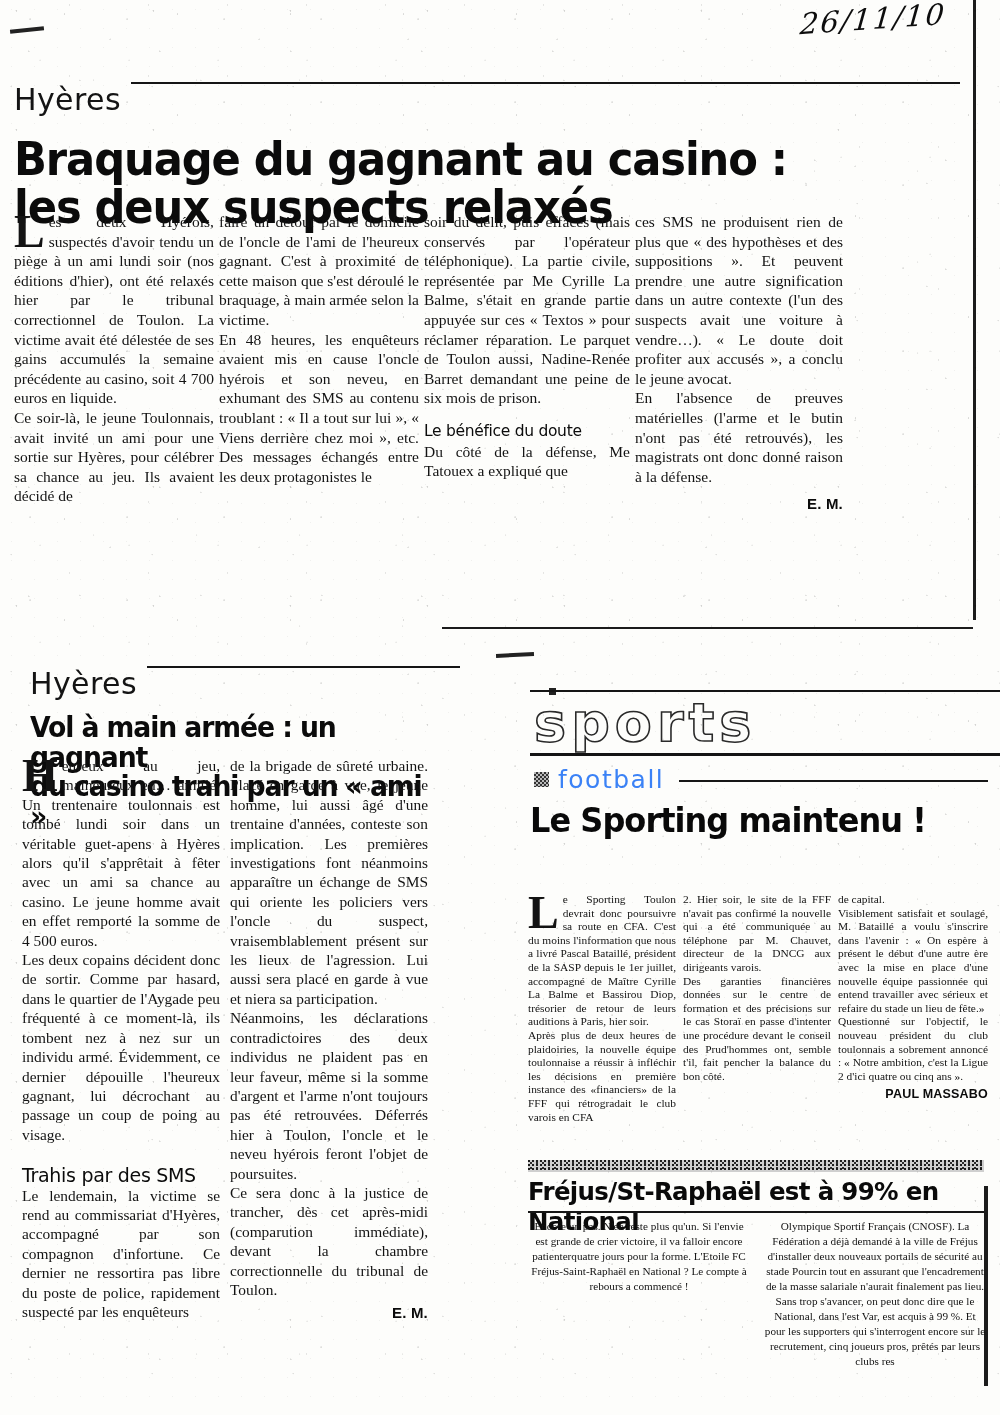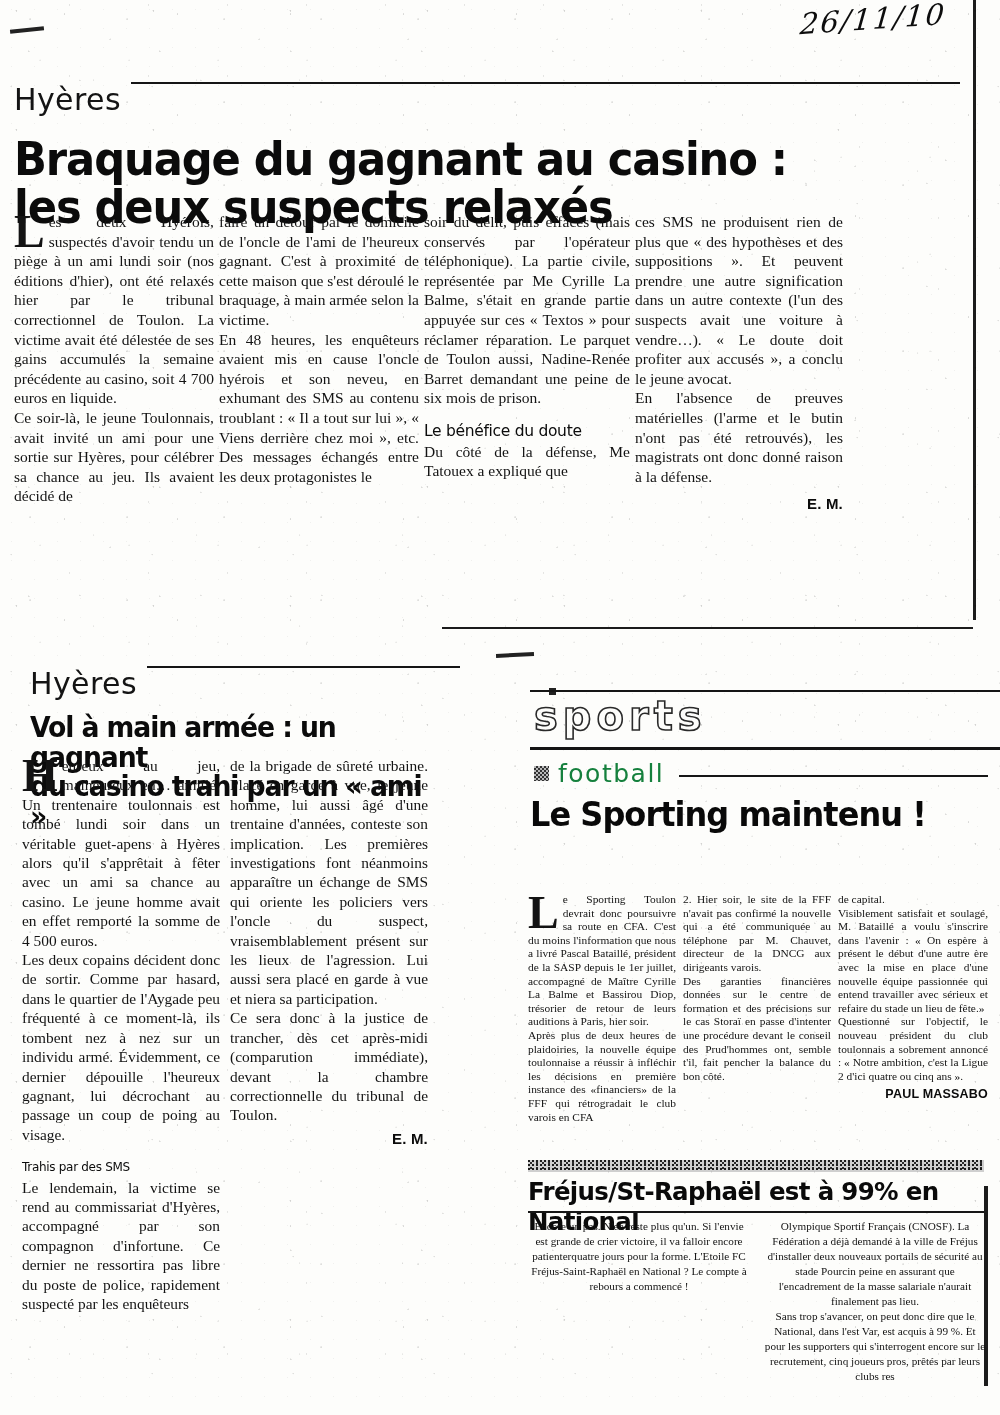--- a/index.html
+++ b/index.html
@@ -122,41 +122,41 @@
   #art2{position:absolute;left:30px;top:628px;width:430px;}
   #art2 .hl{font-size:29px;}
   #art2-cols{position:absolute;left:22px;top:756px;width:420px;display:flex;}
   #art2-cols > div{width:198px;margin-right:10px;font-size:15.4px;line-height:19.4px;}
 
   
   #sports{position:absolute;left:498px;top:690px;width:490px;}
   #sports-rule-top{height:2px;background:#151515;width:470px;margin-left:32px;}
   #sports-word{
     font-family:"DejaVu Sans", sans-serif;
-    font-size:40px;font-weight:700;letter-spacing:5px;
+    font-size:54px;font-weight:700;letter-spacing:5px;
     margin-left:36px;line-height:1.05;
     color:transparent;
     -webkit-text-stroke:1.6px #2a2a2a;
     text-shadow:0 0 0 transparent;
-    padding:3px 0 10px;
+    padding:3px 0 1px;
   }
   #sports-rule-bot{height:3px;background:#141414;width:470px;margin-left:32px;}
   #football-row{display:flex;align-items:center;gap:9px;margin:9px 0 0 36px;}
   #football-icon{
     width:15px;height:15px;
     background-image:
       linear-gradient(45deg,#333 25%,transparent 25%,transparent 75%,#333 75%),
       linear-gradient(45deg,#333 25%,transparent 25%,transparent 75%,#333 75%);
     background-size:4px 4px;
     background-position:0 0,2px 2px;
     background-color:#b9b9b9;
   }
   #football-label{
     font-family:"DejaVu Sans", sans-serif;
-    font-size:25px;letter-spacing:1.5px;color:#15803d;
+    font-size:25px;letter-spacing:1.5px;color:#3b82f6;
   }
   #football-line{flex:1;height:2px;background:#161616;margin-left:6px;margin-top:4px;}
 
   #sport-hl{
     font-family:"DejaVu Sans", sans-serif;
     font-weight:700;font-size:34px;letter-spacing:-1px;
     margin:6px 0 0 32px;color:#090909;
     transform:scaleX(.94);transform-origin:left center;
   }
 
@@ -248,25 +248,26 @@
     <div class="headline hl" style="margin-top:14px;">
       <div>Vol à main armée : un gagnant</div>
       <div>du casino trahi par un « ami »</div>
     </div>
   </div>
 
   <div id="art2-cols">
     <div class="bodycol">
       <p class="dropcap">Heureux au jeu, malheureux en… amitié. Un trentenaire toulonnais est tombé lundi soir dans un véritable guet-apens à Hyères alors qu'il s'apprêtait à fêter avec un ami sa chance au casino. Le jeune homme avait en effet remporté la somme de 4 500 euros.</p>
       <p>Les deux copains décident donc de sortir. Comme par hasard, dans le quartier de l'Aygade peu fréquenté à ce moment-là, ils tombent nez à nez sur un individu armé. Évidemment, ce dernier dépouille l'heureux gagnant, lui décrochant au passage un coup de poing au visage.</p>
-      <p class="subhead" style="margin-top:14px;font-size:12px;">Trahis par des SMS</p>
+      <p class="subhead" style="margin-top:22px;font-size:19px;">Trahis par des SMS</p>
       <p>Le lendemain, la victime se rend au commissariat d'Hyères, accompagné par son compagnon d'infortune. Ce dernier ne ressortira pas libre du poste de police, rapidement suspecté par les enquêteurs</p>
     </div>
     <div class="bodycol">
       <p>de la brigade de sûreté urbaine. Placé en garde à vue, le jeune homme, lui aussi âgé d'une trentaine d'années, conteste son implication. Les premières investigations font néanmoins apparaître un échange de SMS qui oriente les policiers vers l'oncle du suspect, vraisemblablement présent sur les lieux de l'agression. Lui aussi sera placé en garde à vue et niera sa participation.</p>
+      <p>Néanmoins, les déclarations contradictoires des deux individus ne plaident pas en leur faveur, même si la somme d'argent et l'arme n'ont toujours pas été retrouvées. Déferrés hier à Toulon, l'oncle et le neveu hyérois feront l'objet de poursuites.</p>
       <p>Ce sera donc à la justice de trancher, dès cet après-midi (comparution immédiate), devant la chambre correctionnelle du tribunal de Toulon.</p>
       <p class="byline" style="margin-top:4px;font-size:15px;">E. M.</p>
     </div>
   </div>
 
   <div id="sports">
     <div id="sports-rule-top" class="rule"></div>
     <div id="sports-word">sports</div>
     <div id="sports-rule-bot" class="rule"></div>
 
@@ -298,20 +299,20 @@
 
   <div id="halftone"></div>
   <div id="frejus-hl">Fréjus/St-Raphaël est à 99% en National</div>
   <div id="frejus-rule" class="rule"></div>
 
   <div id="frejus-cols">
     <div class="bodycol">
       <p>Encore un pas. N'en reste plus qu'un. Si l'envie est grande de crier victoire, il va falloir encore patienterquatre jours pour la forme.  L'Etoile FC Fréjus-Saint-Raphaël en National ? Le compte à rebours a commencé !</p>
     </div>
     <div class="bodycol">
-      <p>Olympique Sportif Français (CNOSF). La Fédération a déjà demandé à la ville de Fréjus d'installer deux nouveaux portails de sécurité au stade Pourcin peine en assurant que l'encadrement de la masse salariale n'aurait finalement pas lieu.</p>
+      <p>Olympique Sportif Français (CNOSF). La Fédération a déjà demandé à la ville de Fréjus d'installer deux nouveaux portails de sécurité au stade Pourcin tout en assurant que l'encadrement de la masse salariale n'aurait finalement pas lieu.</p>
       <p>Sans trop s'avancer, on peut donc dire que le National, dans l'est Var, est acquis à 99 %. Et pour les supporters qui s'interrogent encore sur le recrutement, cinq joueurs pros, prêtés par leurs clubs res</p>
     </div>
   </div>
 
   <div class="speckle"></div>
   <div class="grain"></div>
 </div>
 
 </body></html>

